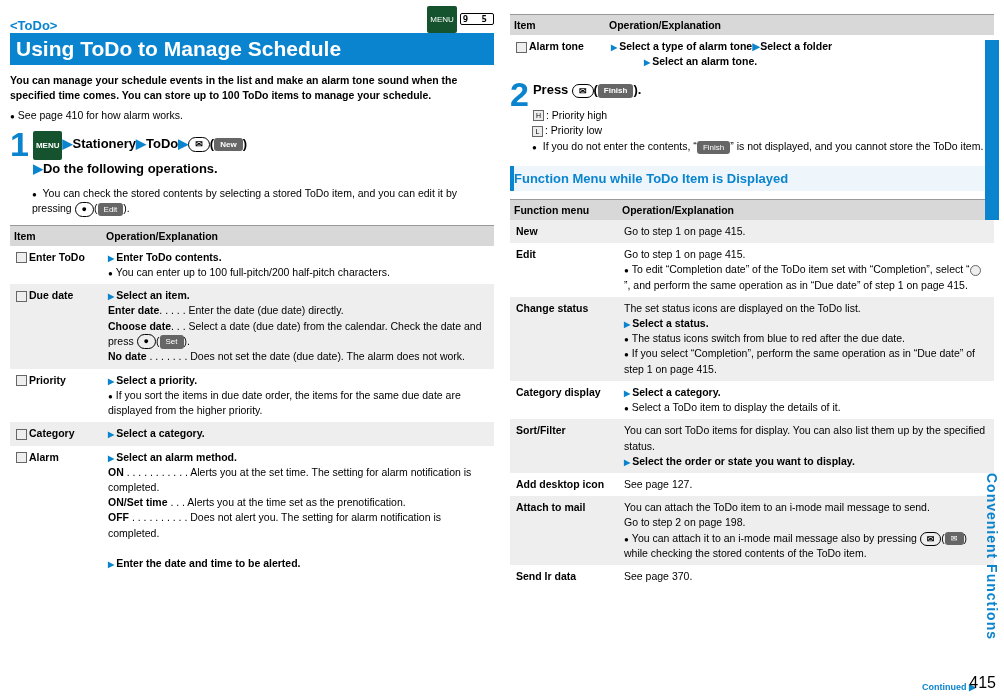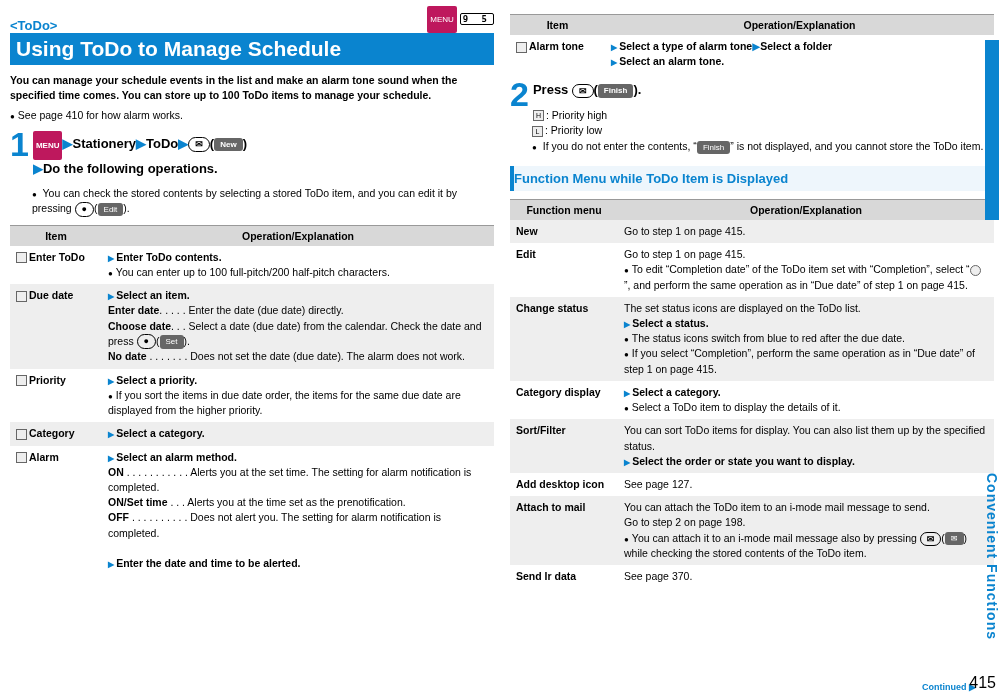--- a/index.html
+++ b/index.html
@@ -2,32 +2,32 @@
 <html><head>
 <meta charset="utf-8">
 <style>
 *{margin:0;padding:0;box-sizing:border-box;}
 body{font-family:Arial,Helvetica,sans-serif;font-size:10.5px;color:#000;width:1004px;height:698px;position:relative;background:#fff;}
 .page{display:flex;gap:16px;padding:6px 10px;}
 .col{flex:1;min-width:0;}
 .bluehead{color:#0a84cf;font-size:13px;font-weight:bold;text-align:right;}
 .header-bar{background:#0a84cf;color:#fff;font-size:21px;font-weight:bold;padding:4px 6px;margin-top:0;}
 .small-icon{display:inline-block;background:#fff;color:#000;font-size:9px;font-weight:bold;border:1px solid #000;border-radius:2px;padding:0 2px;vertical-align:middle;}
-.menu-chip{display:inline-block;background:#be185d;color:#fff;font-size:8px;padding:9px 3px;border-radius:2px;}
+.menu-chip{display:inline-block;background:#14532d;color:#fff;font-size:8px;padding:9px 3px;border-radius:2px;}
 .key-oval{display:inline-block;border:1.5px solid #000;border-radius:8px;padding:0 6px;font-size:9px;font-weight:bold;vertical-align:middle;}
 .key-label{display:inline-block;background:#666;color:#fff;font-size:8px;padding:1px 6px;border-radius:3px;vertical-align:middle;}
 .arrow{color:#0a84cf;}
 .intro{font-weight:bold;margin:8px 0 6px 0;line-height:1.4;}
 .bullet{margin-left:0;line-height:1.4;}
 .bullet::before{content:"●";font-size:8px;margin-right:3px;}
 .bignum{color:#0a84cf;font-size:34px;font-weight:bold;float:left;margin-right:4px;line-height:0.8;}
 .step-text{overflow:hidden;font-weight:bold;font-size:13px;line-height:1.4;}
 .step-block{margin:8px 0;}
 table.tbl{width:100%;border-collapse:collapse;font-size:10.5px;margin-top:8px;}
-table.tbl th{background:#d8d8d8;padding:4px;text-align:center;font-weight:bold;border-top:1px solid #999;}
+table.tbl th{background:#d8d8d8;padding:4px;text-align:left;font-weight:bold;border-top:1px solid #999;}
 table.tbl td{padding:4px 6px;vertical-align:top;line-height:1.45;}
 table.tbl tr.g td{background:#eee;}
 .rowlabel{font-weight:bold;white-space:nowrap;}
 .sec-head{background:#eef6fc;border-left:4px solid #0a84cf;color:#0a84cf;font-weight:bold;font-size:13px;padding:5px 0;margin:12px 0 6px 0;}
 .tri::before{content:"▶";color:#0a84cf;font-size:8px;margin-right:2px;}
 .sidebar{position:absolute;right:2px;top:40px;width:20px;height:600px;display:flex;flex-direction:column;align-items:center;justify-content:space-between;}
 .side-text{writing-mode:vertical-rl;color:#0a84cf;font-weight:bold;font-size:14px;letter-spacing:1px;}
 .pagenum{position:absolute;right:8px;bottom:6px;font-size:16px;}
 .cont{position:absolute;right:28px;bottom:6px;font-size:9px;color:#0a84cf;font-weight:bold;transform:rotate(0);}
 .icon-box{display:inline-block;width:11px;height:11px;border:1px solid #666;background:#eee;vertical-align:middle;margin-right:2px;}
@@ -100,21 +100,21 @@
 
   <div class="col">
     <table class="tbl">
       <tbody>
           <tr>
             <th style="width:95px">Item</th>
             <th>Operation/Explanation</th>
           </tr>
       <tr>
             <td class="rowlabel"><span class="icon-box"></span><span>Alarm tone</span></td>
-        <td><span class="tri" style="font-weight:bold;">Select a type of alarm tone</span><span class="arrow">▶</span><b>Select a folder</b><br><span class="tri" style="font-weight:bold;">Select an alarm tone.</span></td>
+        <td><span class="tri" style="font-weight:bold;">Select a type of alarm tone</span><span class="arrow">▶</span><b>Select a folder</b><br><span class="tri" style="font-weight:bold;margin-left:33px;">Select an alarm tone.</span></td>
           </tr>
     </tbody>
       </table>
 
     <div class="step-block">
       <span class="bignum">2</span>
       <div class="step-text">
         <span>Press </span><span class="key-oval">✉</span>(<span class="key-label">Finish</span>).
       </div>
     </div>

